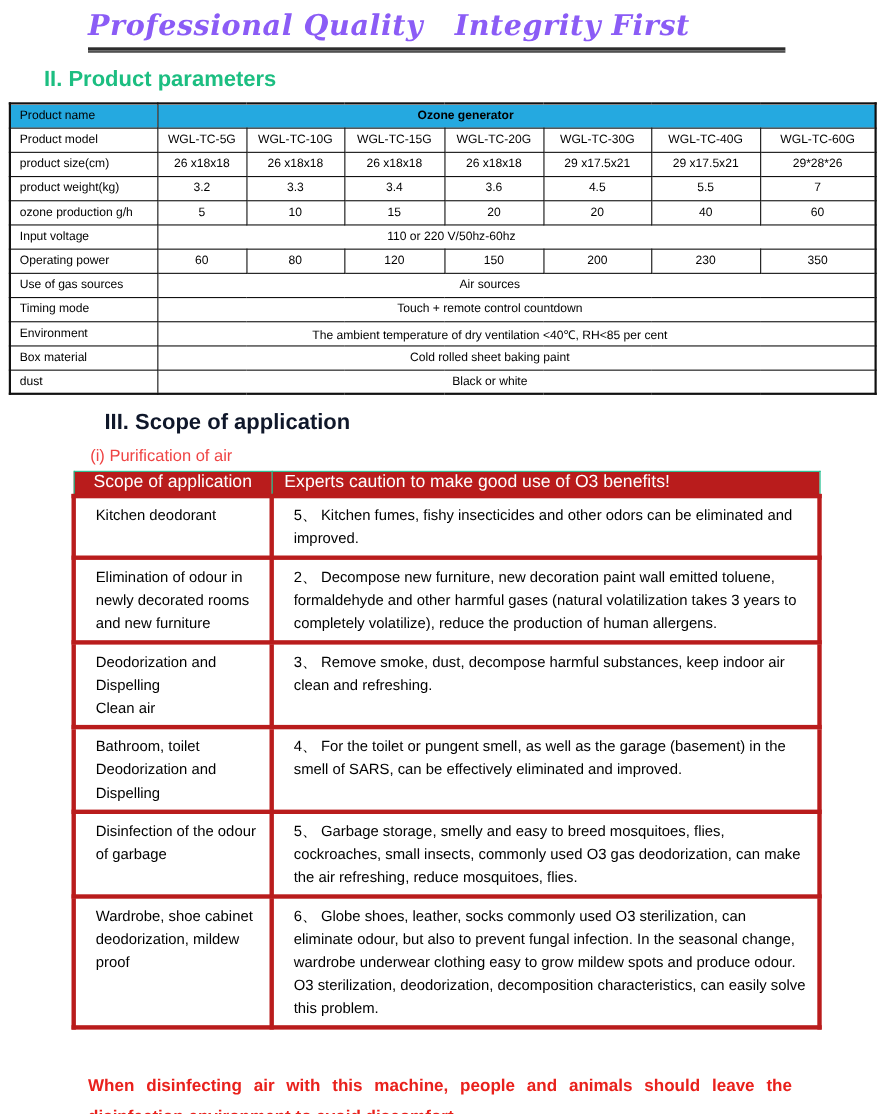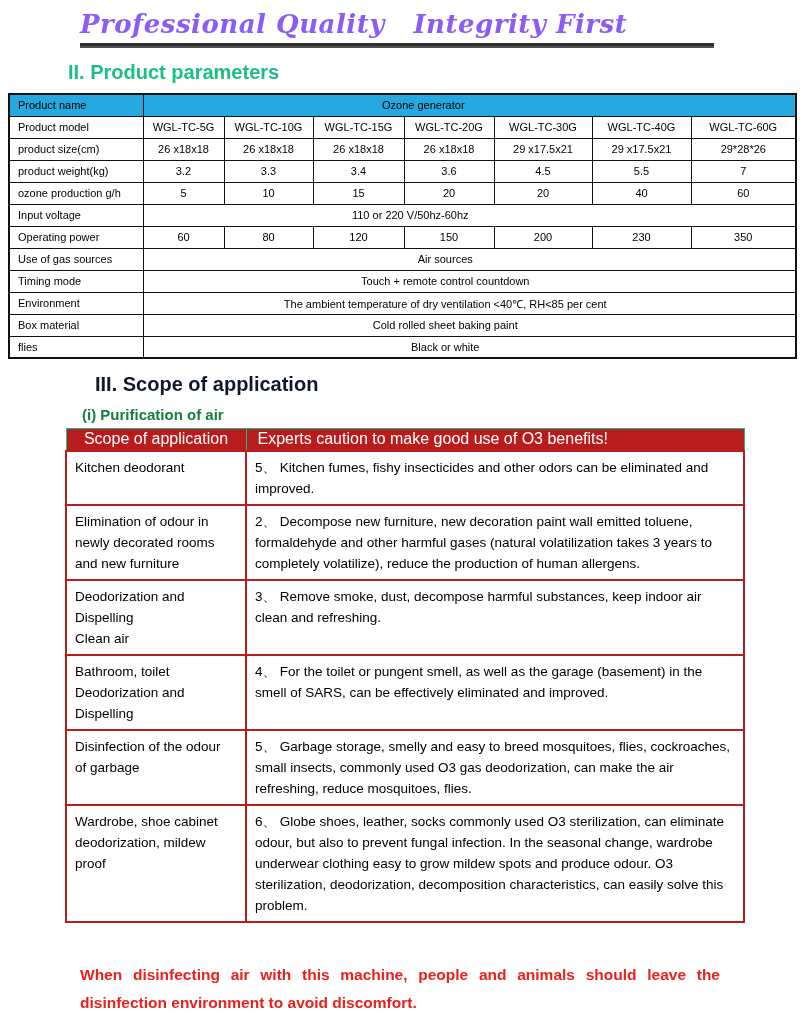--- a/index.html
+++ b/index.html
@@ -14,66 +14,66 @@
     font-family:"DejaVu Serif", serif;
     font-style:italic; font-weight:700;
     font-size:26px; line-height:32px;
     color:#8b5cf6; letter-spacing:0.5px;
   }
   .rule {
     margin:3px 0 0 80px; width:634px; height:2px;
     border-top:3px solid #2d2d2d; border-bottom:2px solid #515151;
   }
   .h-params {
-    margin:13px 0 9px 68px;
+    margin:13px 0 9px 40px;
     font-size:20px; font-weight:700; color:#1CBE81;
   }
   
   table.t1 {
     margin-left:8px; width:787px;
     border-collapse:collapse; table-layout:fixed;
     border:2px solid #111;
   }
   table.t1 td {
     border:1px solid #111;
     height:22px; font-size:11px;
     text-align:center; padding:1px 2px;
     overflow:hidden; white-space:nowrap;
   }
   table.t1 td.lbl { text-align:left; padding-left:8px; }
   table.t1 tr.hdr td { background:#25A9E0; }
-  table.t1 td.shift-ozone   { padding-right:94px; }
+  table.t1 td.shift-ozone   { padding-right:94px;font-weight:bold; }
   table.t1 td.shift-voltage { padding-right:120px; }
   table.t1 td.shift-span    { padding-right:50px; }
   
   .h-scope {
     margin:14px 0 0 95px;
     font-size:20px; font-weight:700; color:#0f172a;
   }
   .h-purif {
     margin:10px 0 5px 82px;
-    font-size:15px; font-weight:700; color:#15803d;
+    font-size:15px; font-weight:400; color:#ef4444;
   }
   table.t2 {
     margin-left:65px; width:678px;
     border-collapse:collapse; table-layout:fixed;
   }
   table.t2 th {
     background:#b91c1c; color:#fff;
     border:1px solid #19BD8B;
     font-weight:400; font-size:16px; height:22px;
     padding:0;
   }
   table.t2 th.c1 { text-align:center; }
   table.t2 th.c2 { text-align:left; padding-left:11px; }
   table.t2 td {
-    border:2px solid #b91c1c;
+    border:4px solid #b91c1c;
     font-size:13.5px; line-height:21px;
     vertical-align:top;
-    padding:5px 9px 5px 8px;
+    padding:5px 9px 5px 18px;
     background:#fff;
   }
   table.t2 td.scope { white-space:pre-line; }
   
   .warning {
     margin:38px 0 0 80px; width:640px;
     color:#E9211C; font-weight:700;
     font-size:15.5px; line-height:28px;
     text-align:justify;
   }
@@ -166,21 +166,21 @@
   </tr>
   <tr>
     <td class="lbl">Environment</td>
     <td colspan="7" class="shift-span">The ambient temperature of dry ventilation &lt;40℃, RH&lt;85 per cent</td>
   </tr>
   <tr>
     <td class="lbl">Box material</td>
     <td colspan="7" class="shift-span">Cold rolled sheet baking paint</td>
   </tr>
   <tr>
-    <td class="lbl">flies</td>
+    <td class="lbl">dust</td>
     <td colspan="7" class="shift-span">Black or white</td>
   </tr>
 </tbody>
   </table>
 
 <div class="h-scope">III. Scope of application</div>
 <div class="h-purif">(i) Purification of air</div>
 
 <table class="t2">
   <colgroup>

